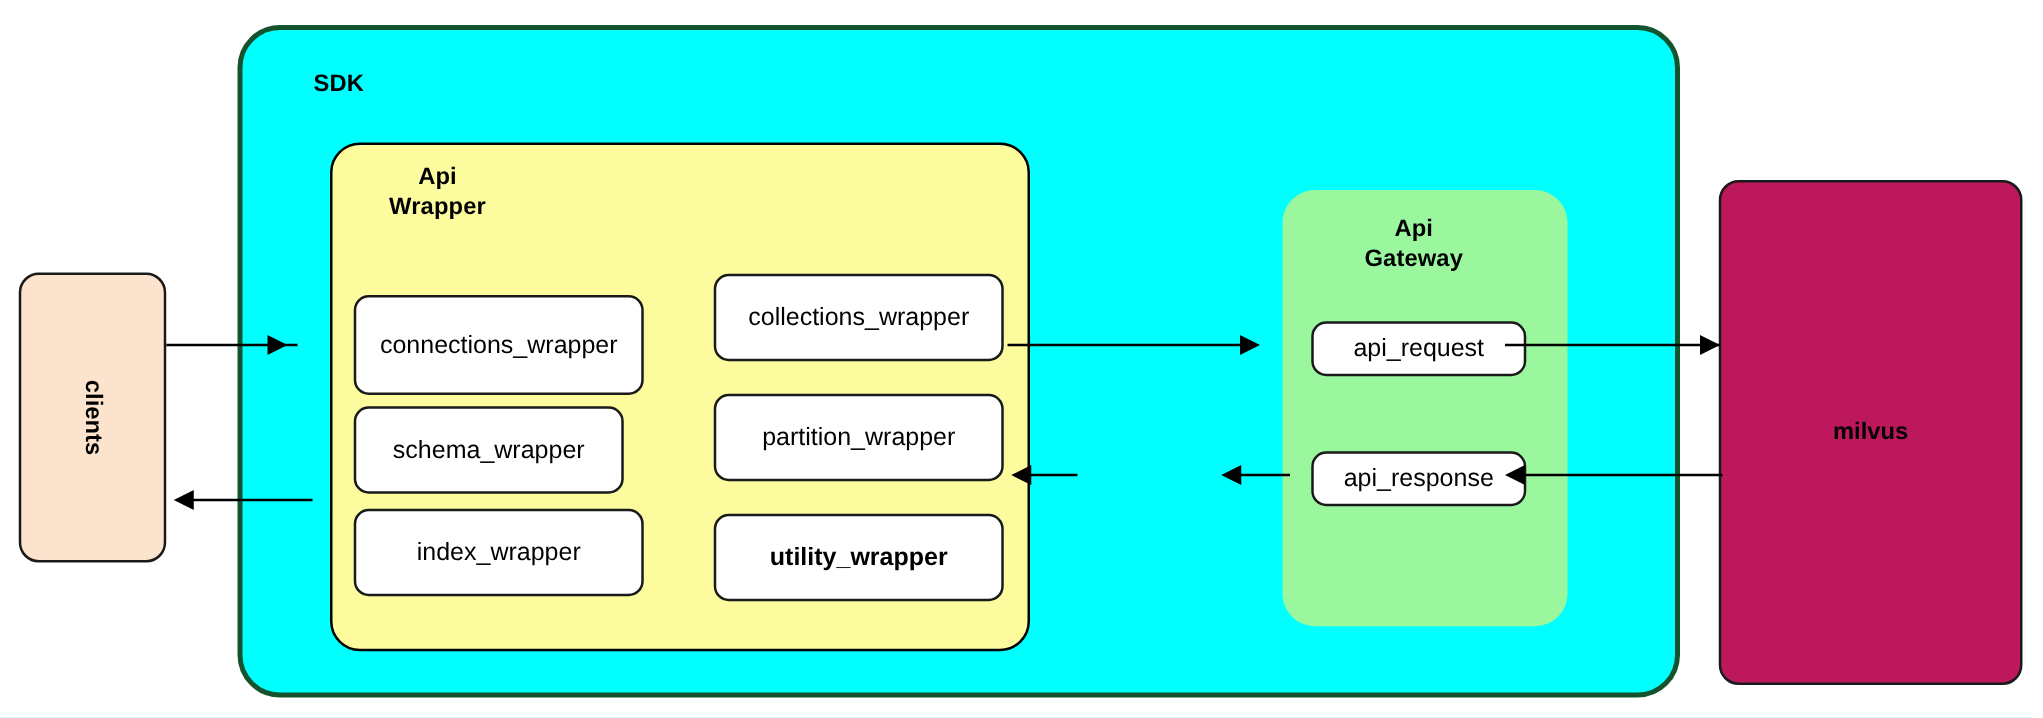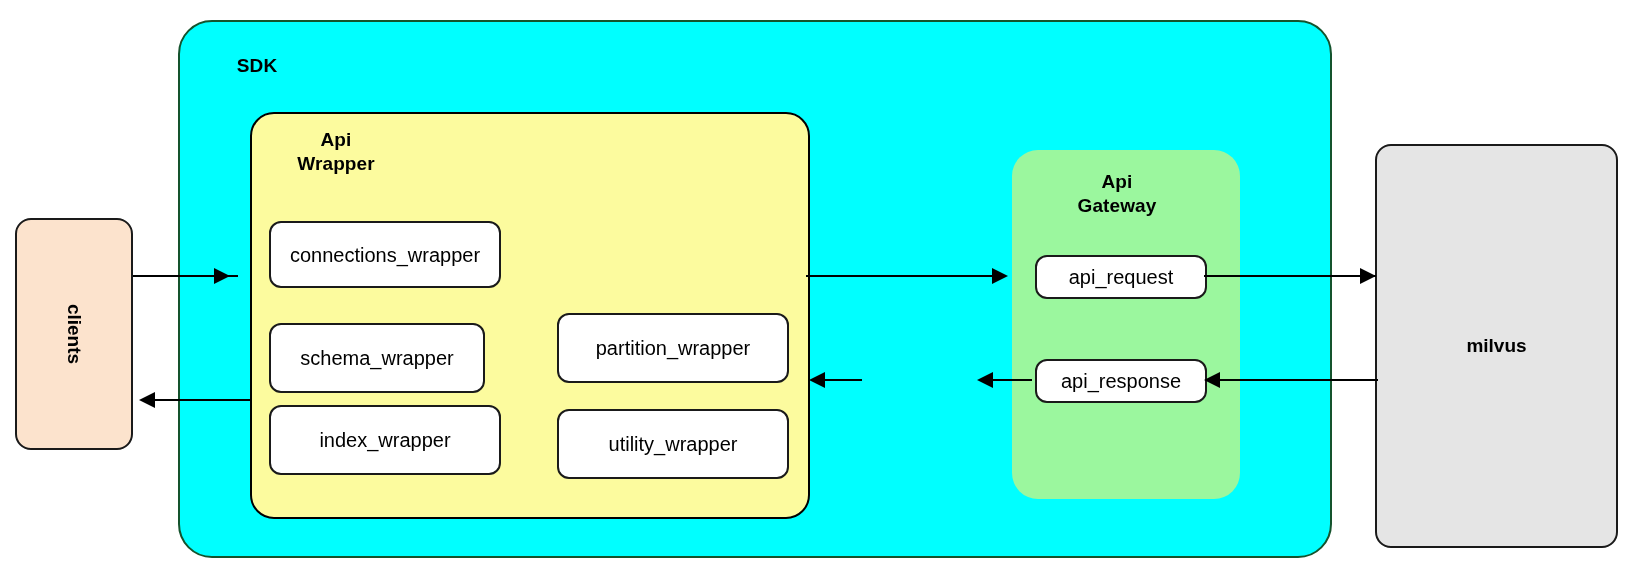--- a/index.html
+++ b/index.html
@@ -25,23 +25,24 @@
     display: flex;
     align-items: center;
     justify-content: center;
     text-align: center;
     color: #000000;
   }
 
   
   .container-sdk {
     background: #00ffff;
-    border: 2px solid #14532d;
+    border: 4px solid #14532d;
     border-radius: 34px;
     display: block;
+    margin-left: 12px;
   }
   .container-wrapper {
     background: #fcfb9e;
     border: 2px solid #000000;
     border-radius: 24px;
     display: block;
   }
   .container-gateway {
     background: #9bf79e;
     border: none;
@@ -75,21 +76,21 @@
   .side-box {
     border: 2px solid #1a1a1a;
     border-radius: 16px;
     font-size: 19px;
     font-weight: bold;
   }
   .box-clients {
     background: #fce3cd;
   }
   .box-milvus {
-    background: #e5e5e5;
+    background: #be185d;
   }
   .rot-label {
     transform: rotate(90deg);
     transform-origin: center center;
     white-space: nowrap;
     font-weight: bold;
     font-size: 19px;
   }
 
   
@@ -127,35 +128,38 @@
 
   <div class="node container-sdk" style="left:178px; top:20px; width:1154px; height:538px;">
 
     <div class="container-title" style="left:42px; top:32px; width:70px;">SDK</div>
 
     <div class="node container-wrapper" style="left:70px; top:90px; width:560px; height:407px;">
 
       <div class="container-title" style="left:14px; top:14px; width:140px;">Api
 Wrapper</div>
 
-      <div class="node leaf-box" style="left:17px;  top:107px; width:232px; height:67px;">
+      <div class="node leaf-box" style="left:17px;  top:120px; width:232px; height:80px;">
         <span>connections_wrapper</span>
+      </div>
+      <div class="node leaf-box" style="left:305px; top:103px; width:232px; height:70px;">
+        <span>collections_wrapper</span>
       </div>
 
       <div class="node leaf-box" style="left:17px;  top:209px; width:216px; height:70px;">
         <span>schema_wrapper</span>
       </div>
       <div class="node leaf-box" style="left:305px; top:199px; width:232px; height:70px;text-align:right;">
         <span>partition_wrapper</span>
       </div>
 
       <div class="node leaf-box" style="left:17px;  top:291px; width:232px; height:70px;">
         <span>index_wrapper</span>
       </div>
-      <div class="node leaf-box" style="left:305px; top:295px; width:232px; height:70px;">
+      <div class="node leaf-box" style="left:305px; top:295px; width:232px; height:70px;font-weight:bold;">
         <span>utility_wrapper</span>
       </div>
     </div>
 
 
     <div class="node container-gateway" style="left:832px; top:128px; width:228px; height:349px;">
 
       <div class="container-title" style="left:30px; top:20px; width:150px;">Api
 Gateway</div>
 

